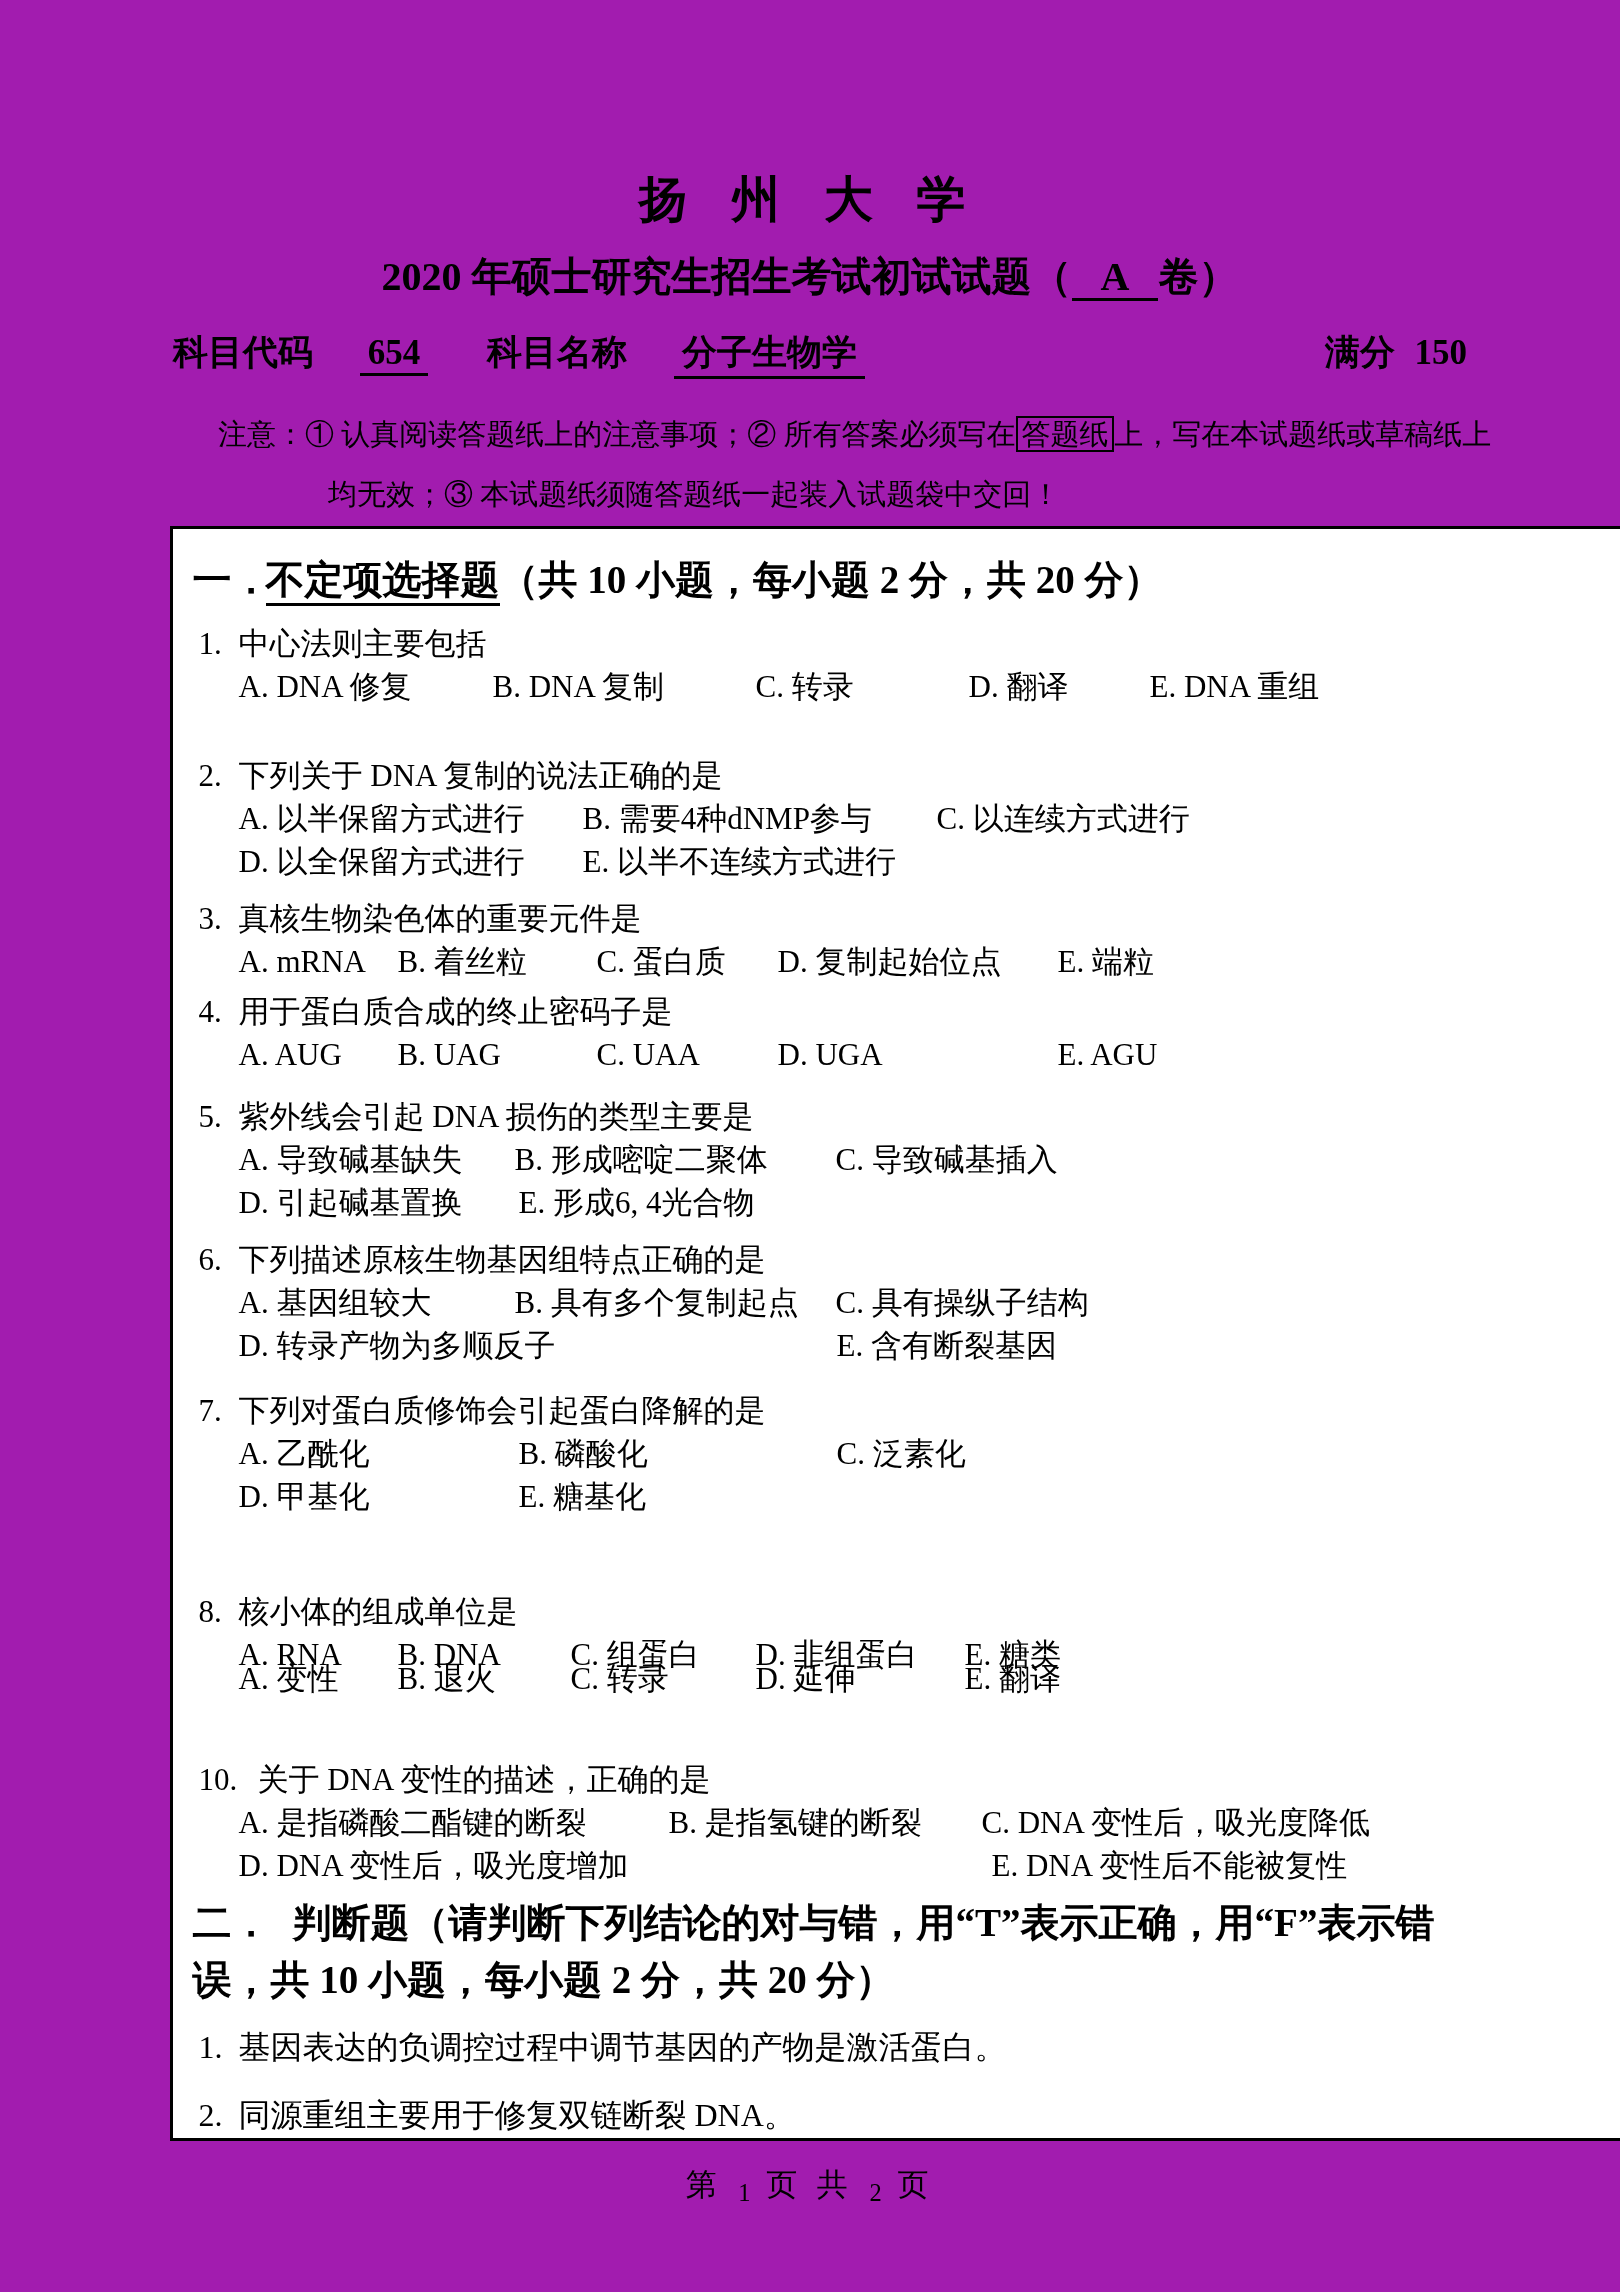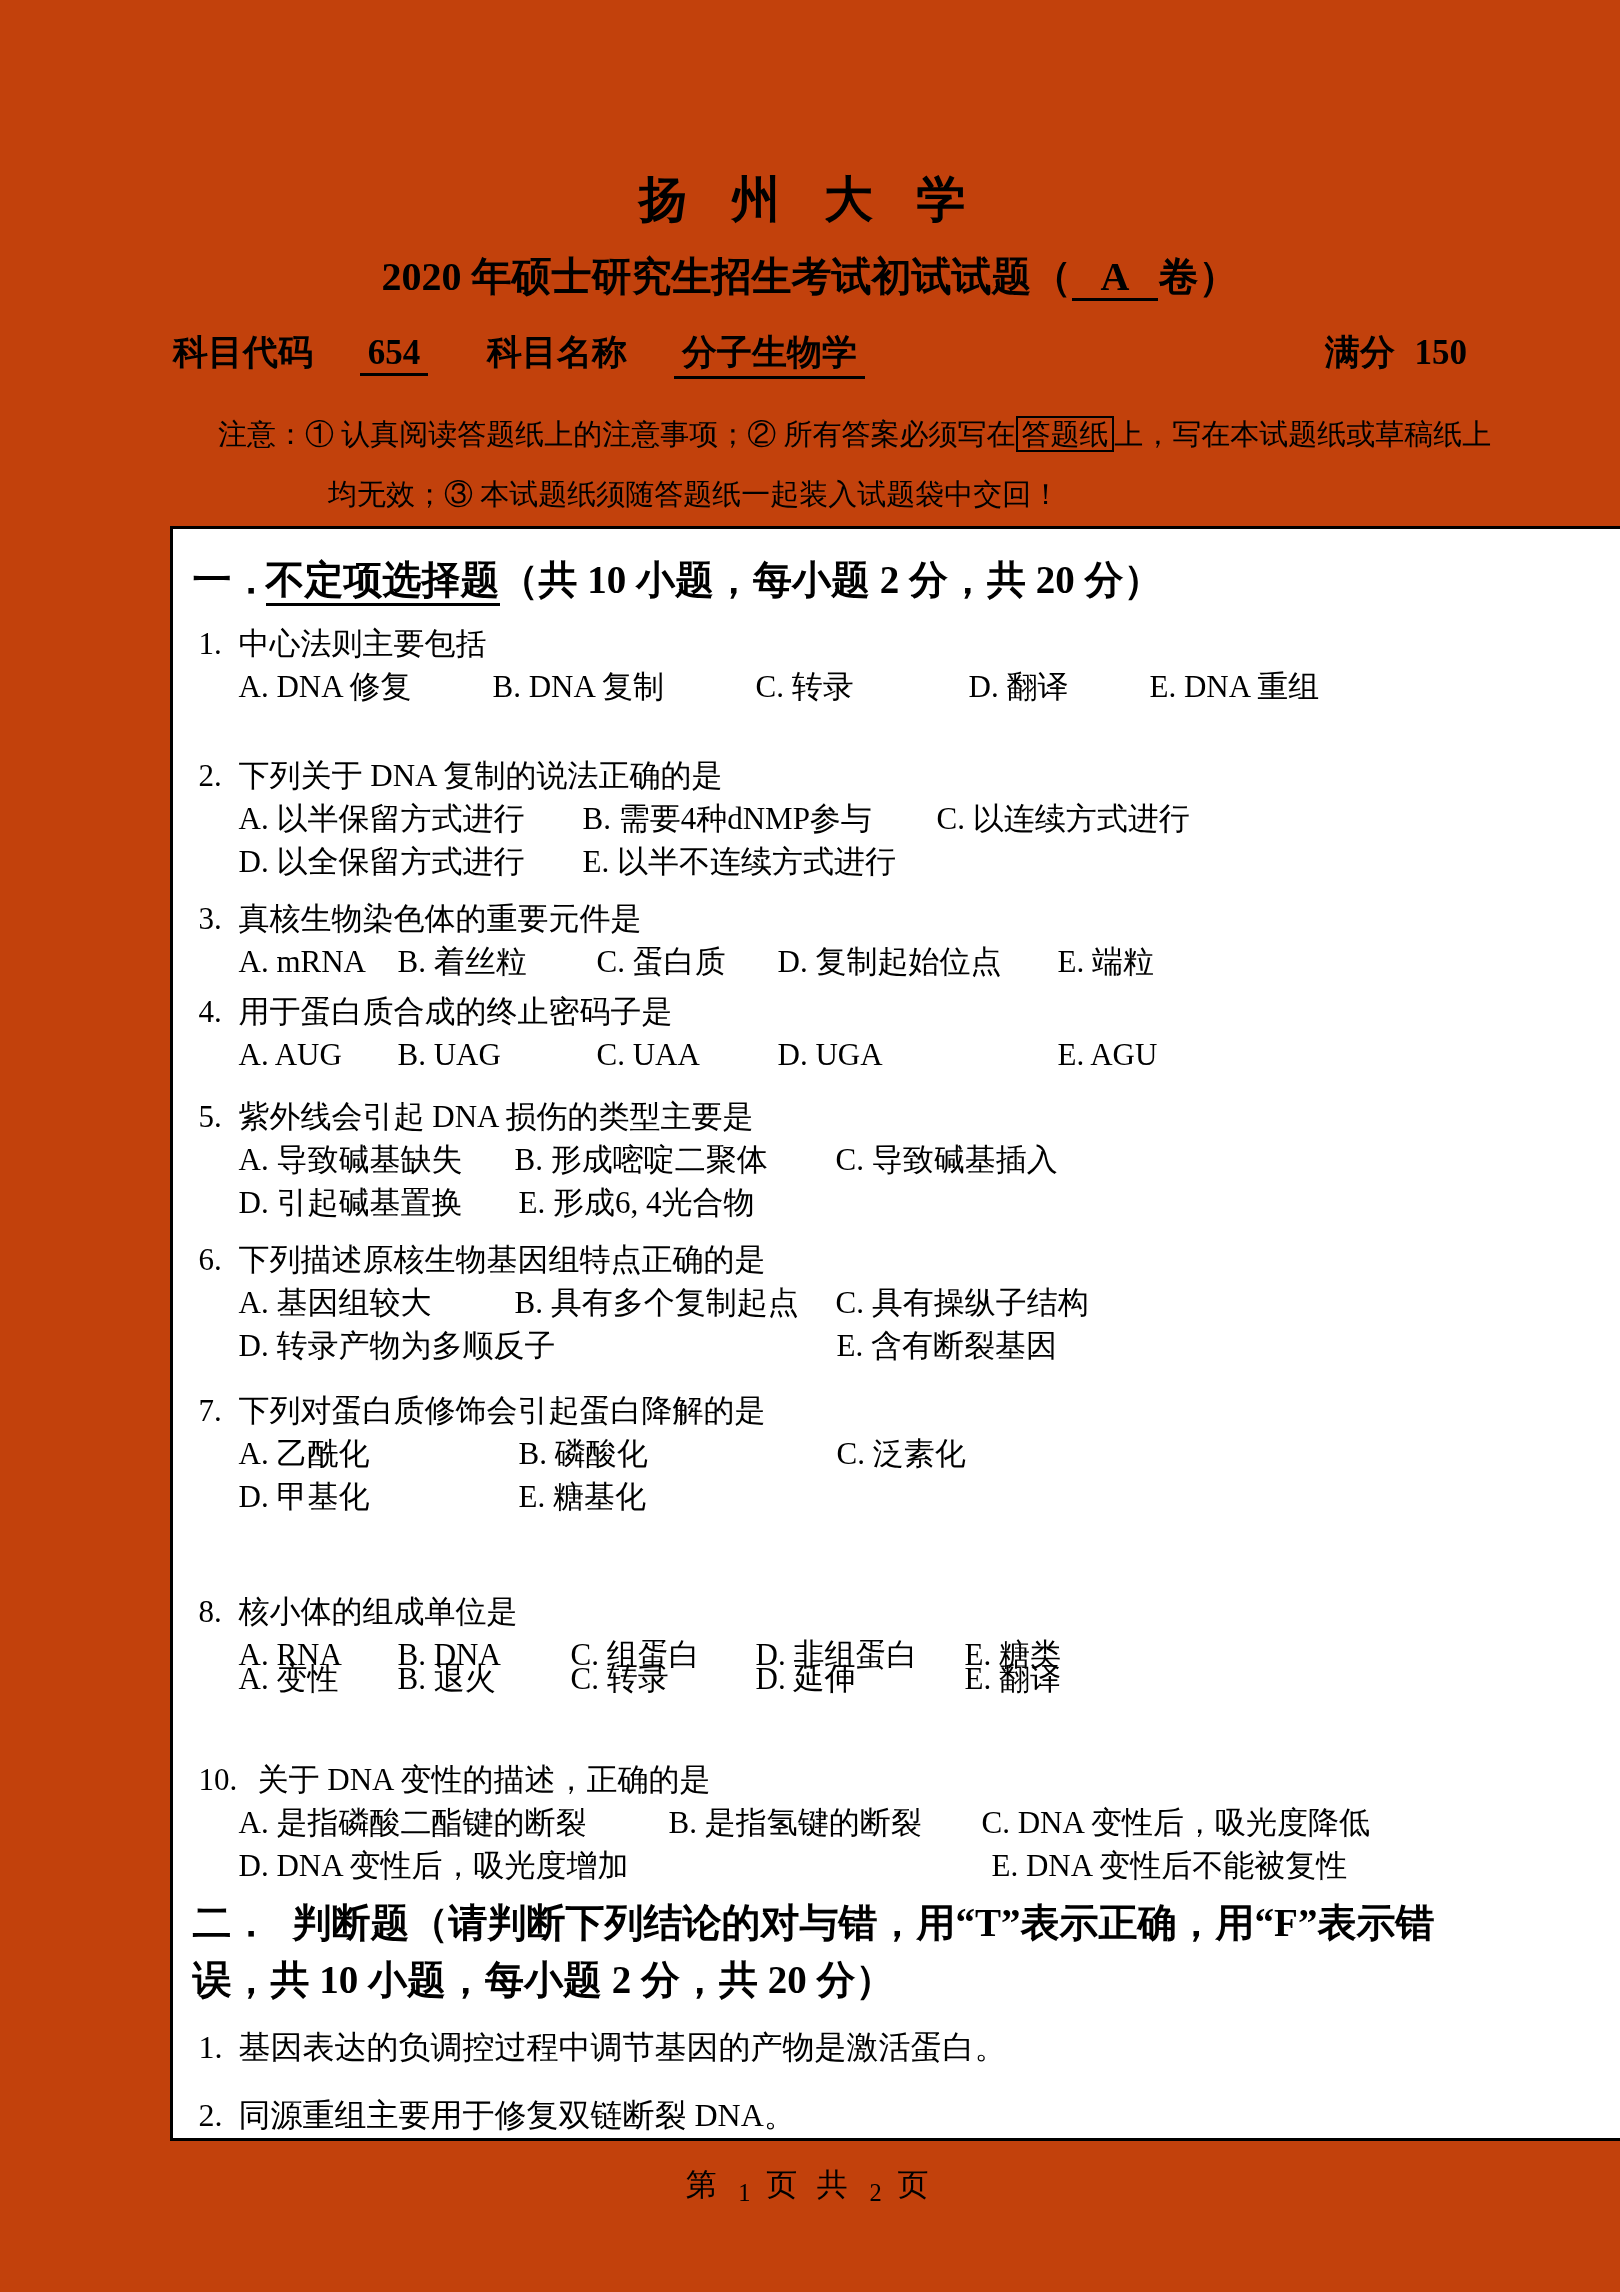--- a/index.html
+++ b/index.html
@@ -1,19 +1,19 @@
 <!DOCTYPE html>
 <html><head>
 <meta charset="utf-8">
 <style>
   * { margin:0; padding:0; box-sizing:border-box; }
   html,body { background:#e8e8e8; }
   body { font-family:"Liberation Serif","DejaVu Serif",serif; color:#000; }
   .page {
-    position:relative; width:1620px; height:2293px; background:#c2410c;
+    position:relative; width:1620px; height:2293px; background:#a21caf;
     margin:0 auto; overflow:hidden;
   }
   .university-title {
     position:absolute; top:167px; left:0; width:100%;
     text-align:center; font-size:49px; font-weight:bold; letter-spacing:15.7px;
   }
   .exam-subtitle {
     position:absolute; top:249px; left:0; width:100%;
     text-align:center; font-size:40px; font-weight:bold;
   }

